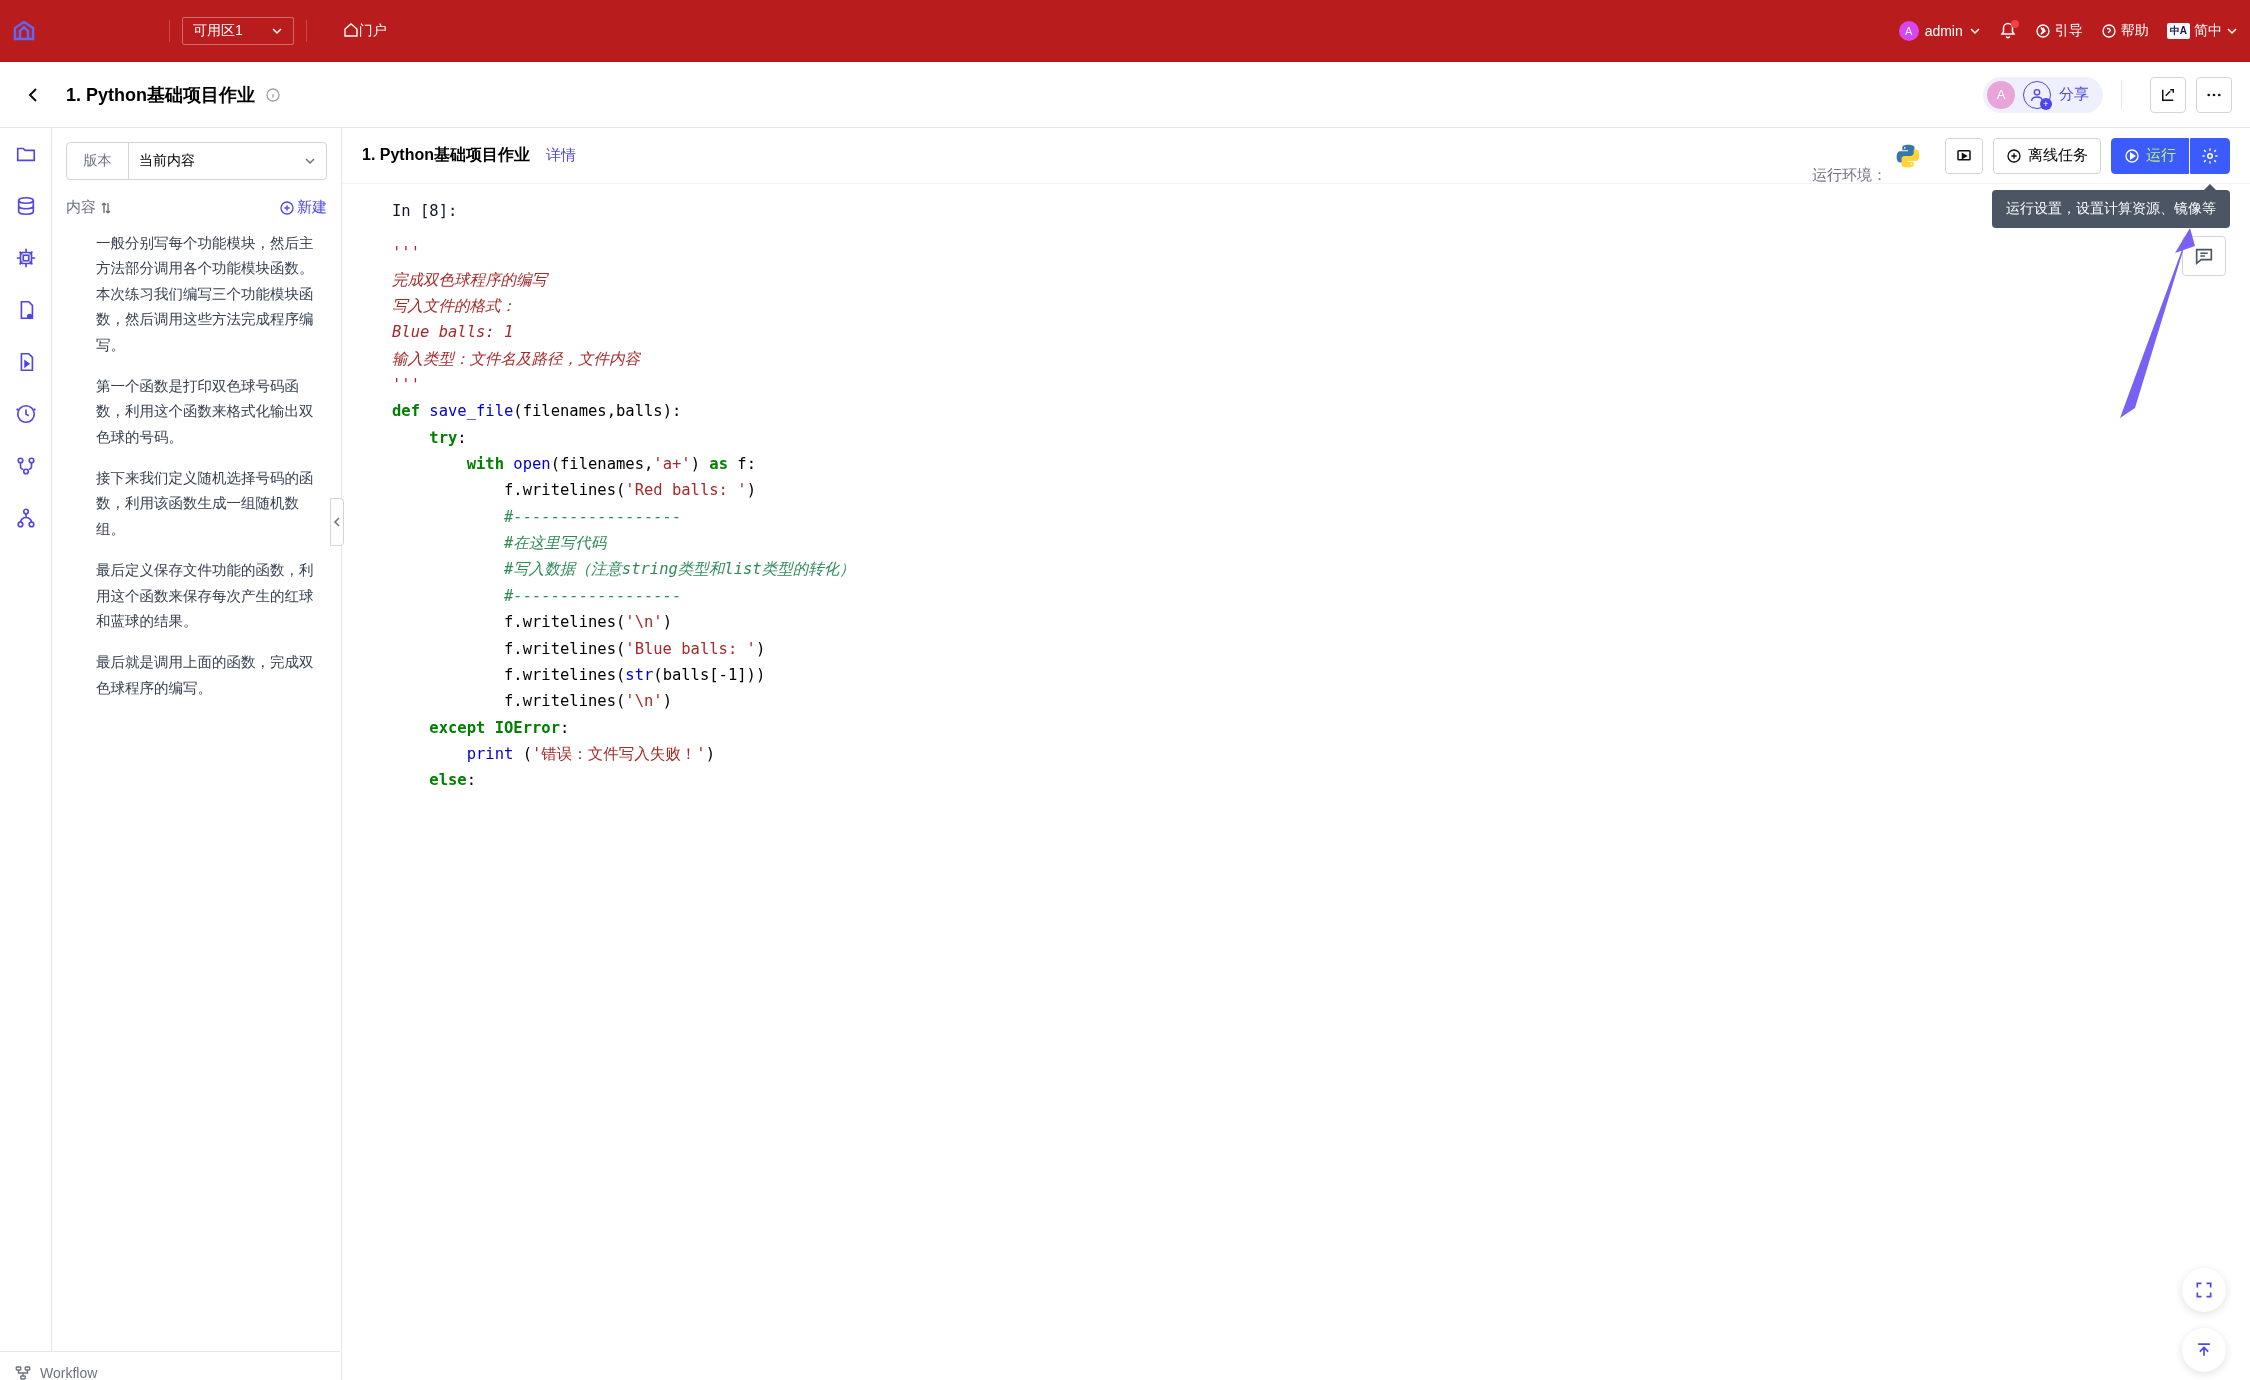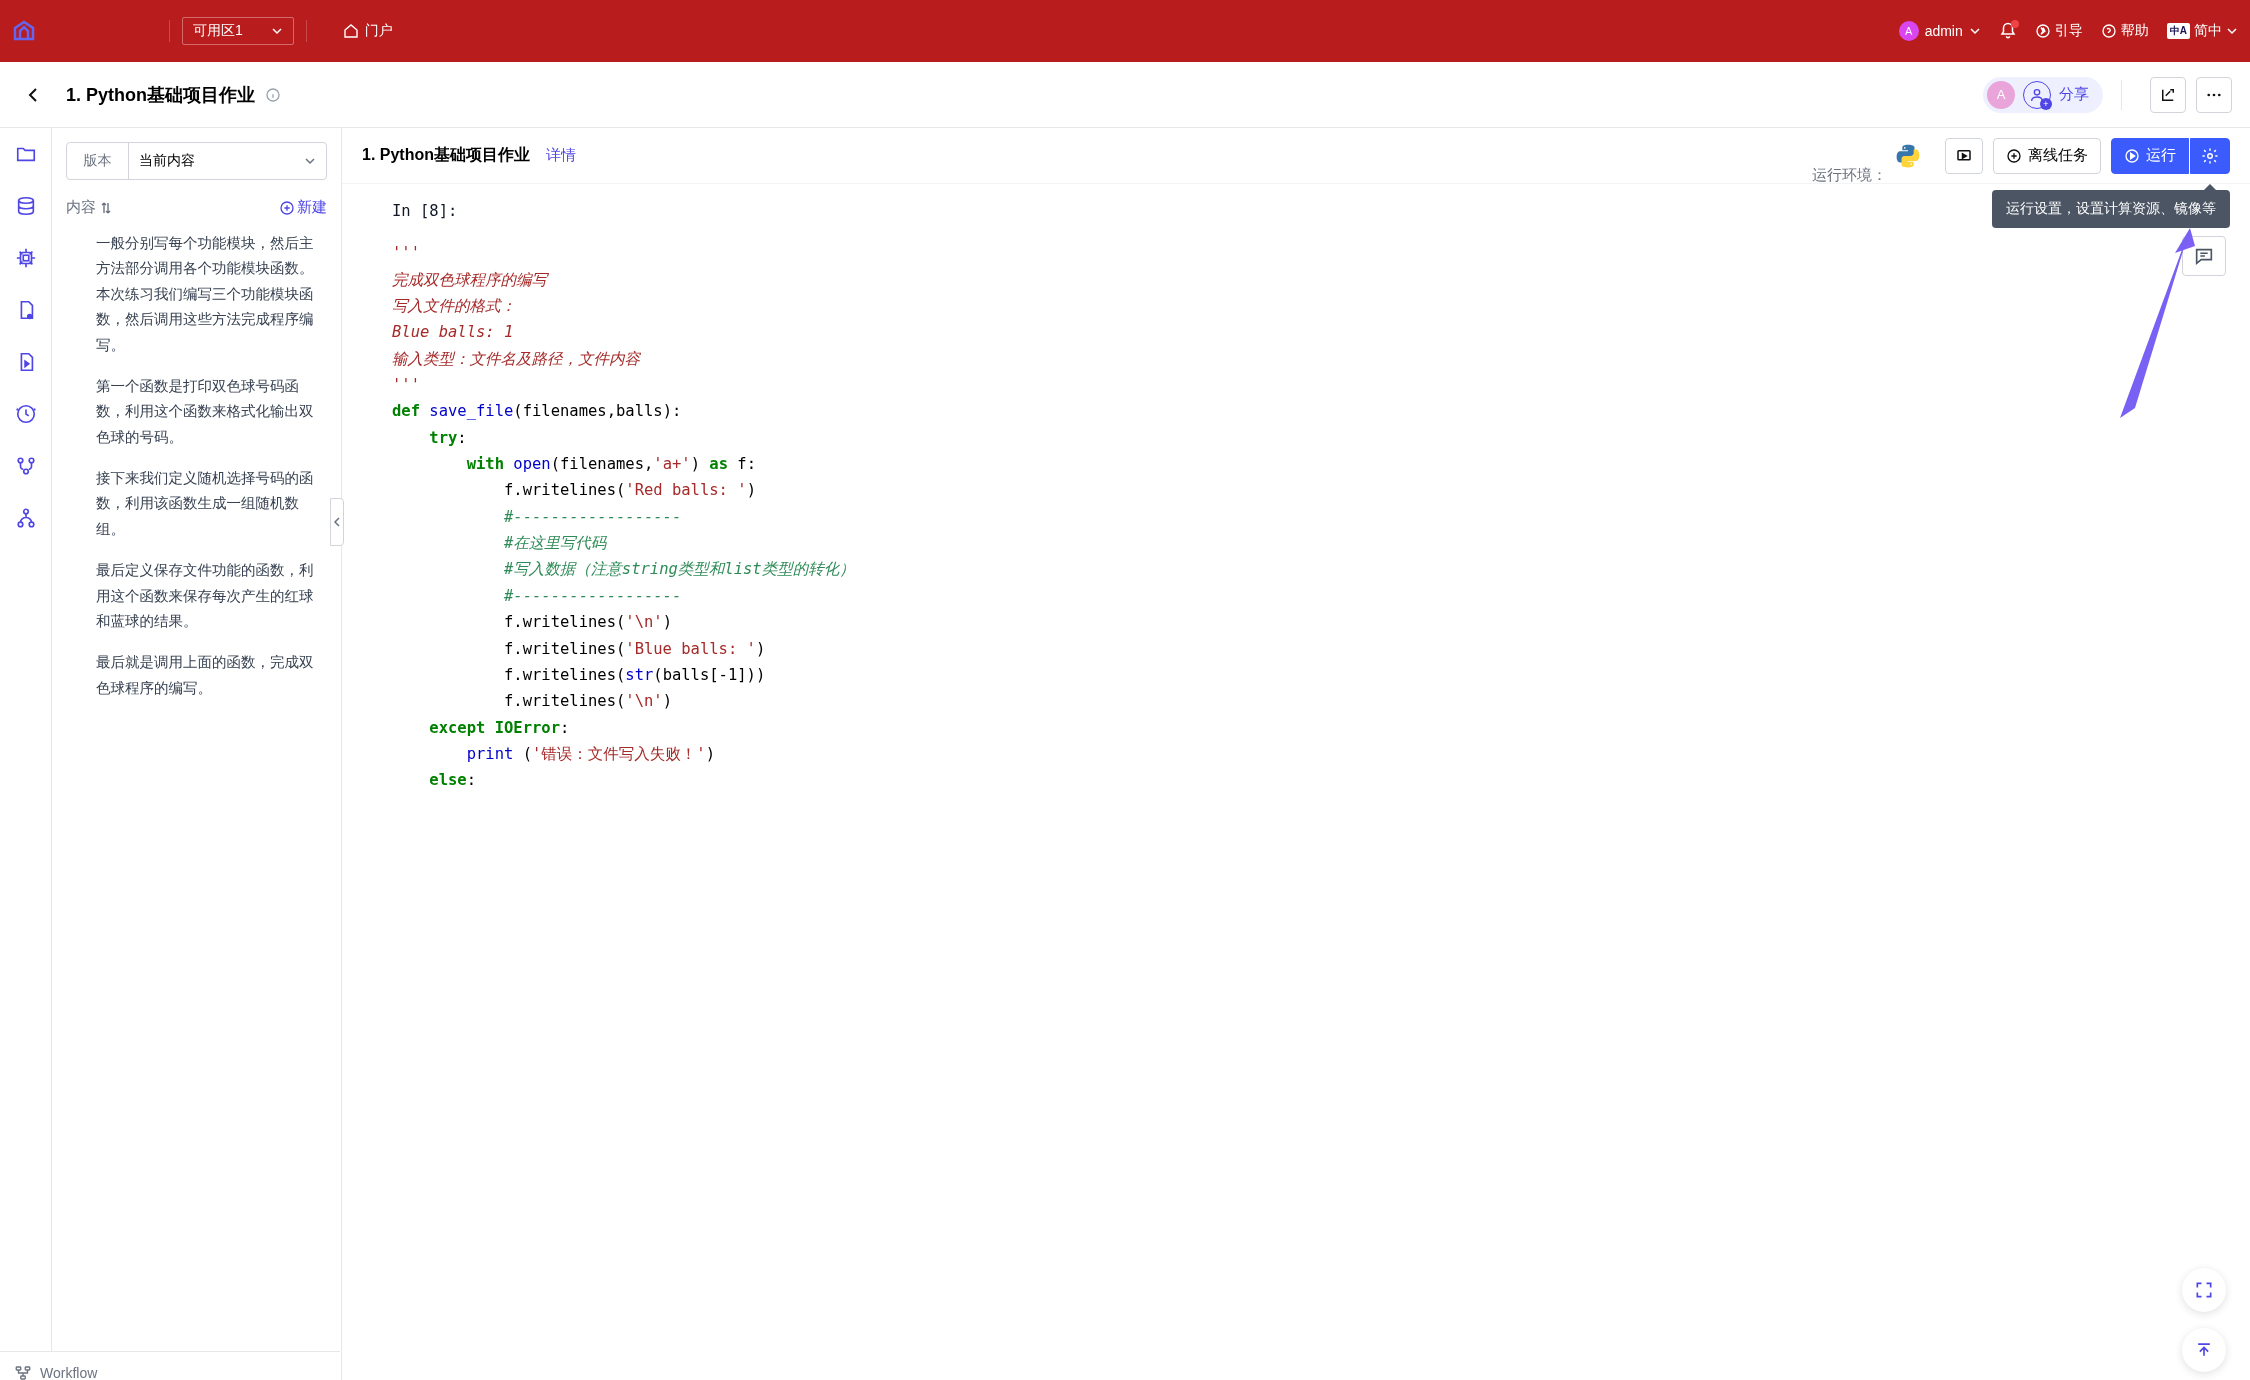--- a/index.html
+++ b/index.html
@@ -4,21 +4,21 @@
 <style>
 * { margin: 0; padding: 0; box-sizing: border-box; }
 body { font-family: -apple-system, BlinkMacSystemFont, "Segoe UI", sans-serif; background: #fff; overflow: hidden; }
 
 
 .top-nav { height: 62px; background: #b91c1c; display: flex; align-items: center; padding: 16px 12px; color: #fff; font-size: 14px; }
 .top-nav .logo { width: 24px; height: 24px; margin-right: 8px; color: #6366f1; }
 .top-nav .brand-area { width: 145px; display: flex; align-items: center; }
 .top-nav .divider { width: 1px; height: 22px; background: rgba(255,255,255,0.2); margin: 0 12px; }
 .top-nav .region-select { border: 1px solid rgba(255,255,255,0.35); border-radius: 2px; padding: 4px 10px; display: flex; align-items: center; gap: 28px; font-size: 14px; }
-.top-nav .portal { display: flex; align-items: center; gap: 6px; margin-left: 24px; }
+.top-nav .portal { display: flex; align-items: flex-start; gap: 0; margin-left: 24px; }
 .top-nav .spacer { flex: 1; }
 .top-nav .right-items { display: flex; align-items: center; gap: 18px; }
 .top-nav .avatar-badge { width: 20px; height: 20px; border-radius: 50%; background: #d946ef; display: flex; align-items: center; justify-content: center; font-size: 11px; }
 .top-nav .user-menu { display: flex; align-items: center; gap: 6px; }
 .top-nav .bell-wrap { position: relative; }
 .top-nav .bell-dot { position: absolute; top: -2px; right: -2px; width: 8px; height: 8px; border-radius: 50%; background: #ef4444; }
 .top-nav .nav-link { display: flex; align-items: center; gap: 4px; }
 .top-nav .lang-badge { background: #fff; color: #1a1356; font-size: 10px; padding: 1px 3px; border-radius: 2px; font-weight: bold; }
 
 
@@ -52,21 +52,21 @@
 
 .editor-area { flex:1; position:relative; display:flex; flex-direction:column; }
 .editor-toolbar { height:56px; display:flex; align-items:center; padding:0 20px; border-bottom:1px solid #f3f4f6; }
 .editor-toolbar .doc-title { font-size:16px; font-weight:600; }
 .editor-toolbar .detail-link { color:#4f46e5; margin-left:16px; font-size:15px; cursor:pointer; }
 .editor-toolbar .spacer { flex:1; }
 .editor-toolbar .env-label { color:#6b7280; font-size:15px; margin-right:8px;margin-top:39px; }
 .editor-toolbar .py-icon { width:26px; height:26px; margin-right:14px; }
 .editor-toolbar .tb-btn { height:36px; border:1px solid #d1d5db; border-radius:4px; display:flex; align-items:center; padding:0 12px; gap:6px; margin-left:10px; cursor:pointer; font-size:15px; }
 .editor-toolbar .tb-btn.icon-only { padding:0; width:38px; justify-content:center; }
-.editor-toolbar .tb-btn.primary { background:#3b5bfd; color:#ffffff; border-color:#3b5bfd; }
+.editor-toolbar .tb-btn.primary { background:#3b5bfd; color:#bef264; border-color:#3b5bfd; }
 .editor-toolbar .tb-btn.primary-icon { background:#3b5bfd; color:#fff; border-color:#3b5bfd; width:40px; padding:0; justify-content:center; margin-left:1px; border-top-left-radius:0; border-bottom-left-radius:0; }
 .editor-toolbar .tb-btn.run { border-top-right-radius:0; border-bottom-right-radius:0; }
 
 .code-body { flex:1; overflow:auto; padding:14px 30px 30px 50px; font-family: Menlo, Consolas, monospace; font-size:15.5px; line-height:1.7; position:relative; }
 .code-body .in-label { color:#111827; margin-bottom:16px; }
 .code-body .line { white-space: pre; }
 .c-red { color:#a52a2a; font-style:italic; }
 .c-kw { color:#008000; font-weight:bold; }
 .c-fn { color:#0000cd; }
 .c-str { color:#a52a2a; }

